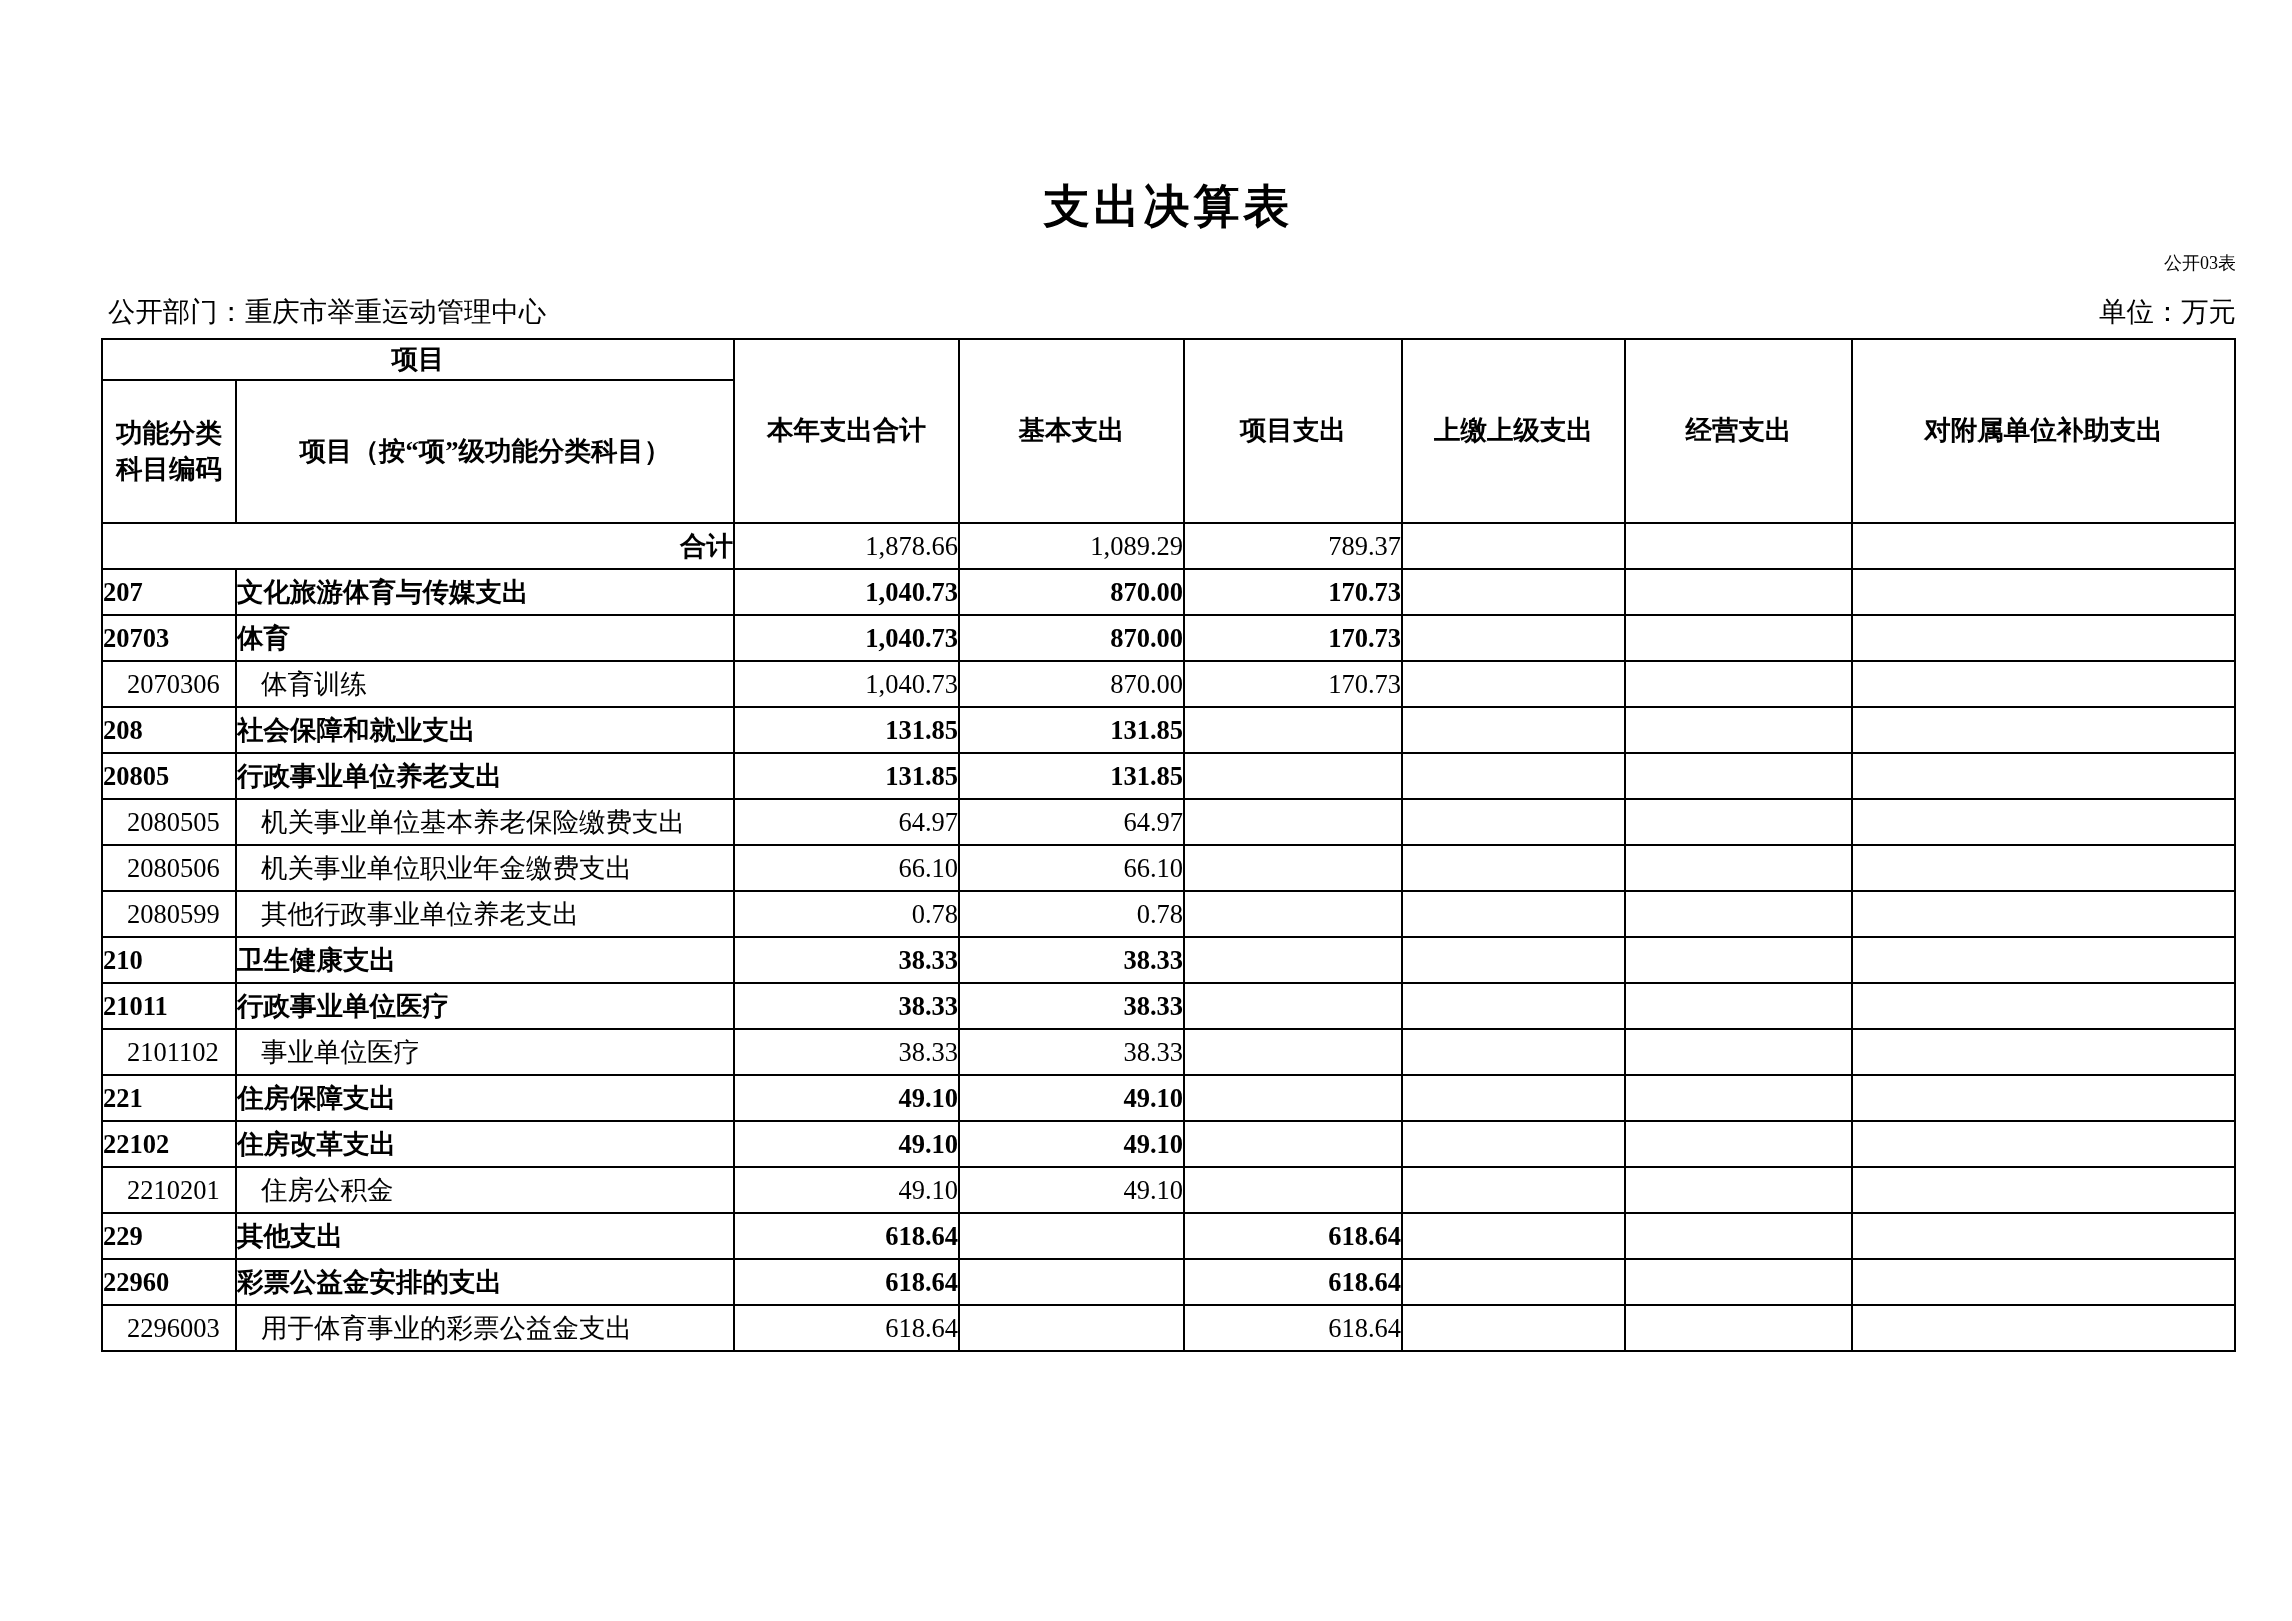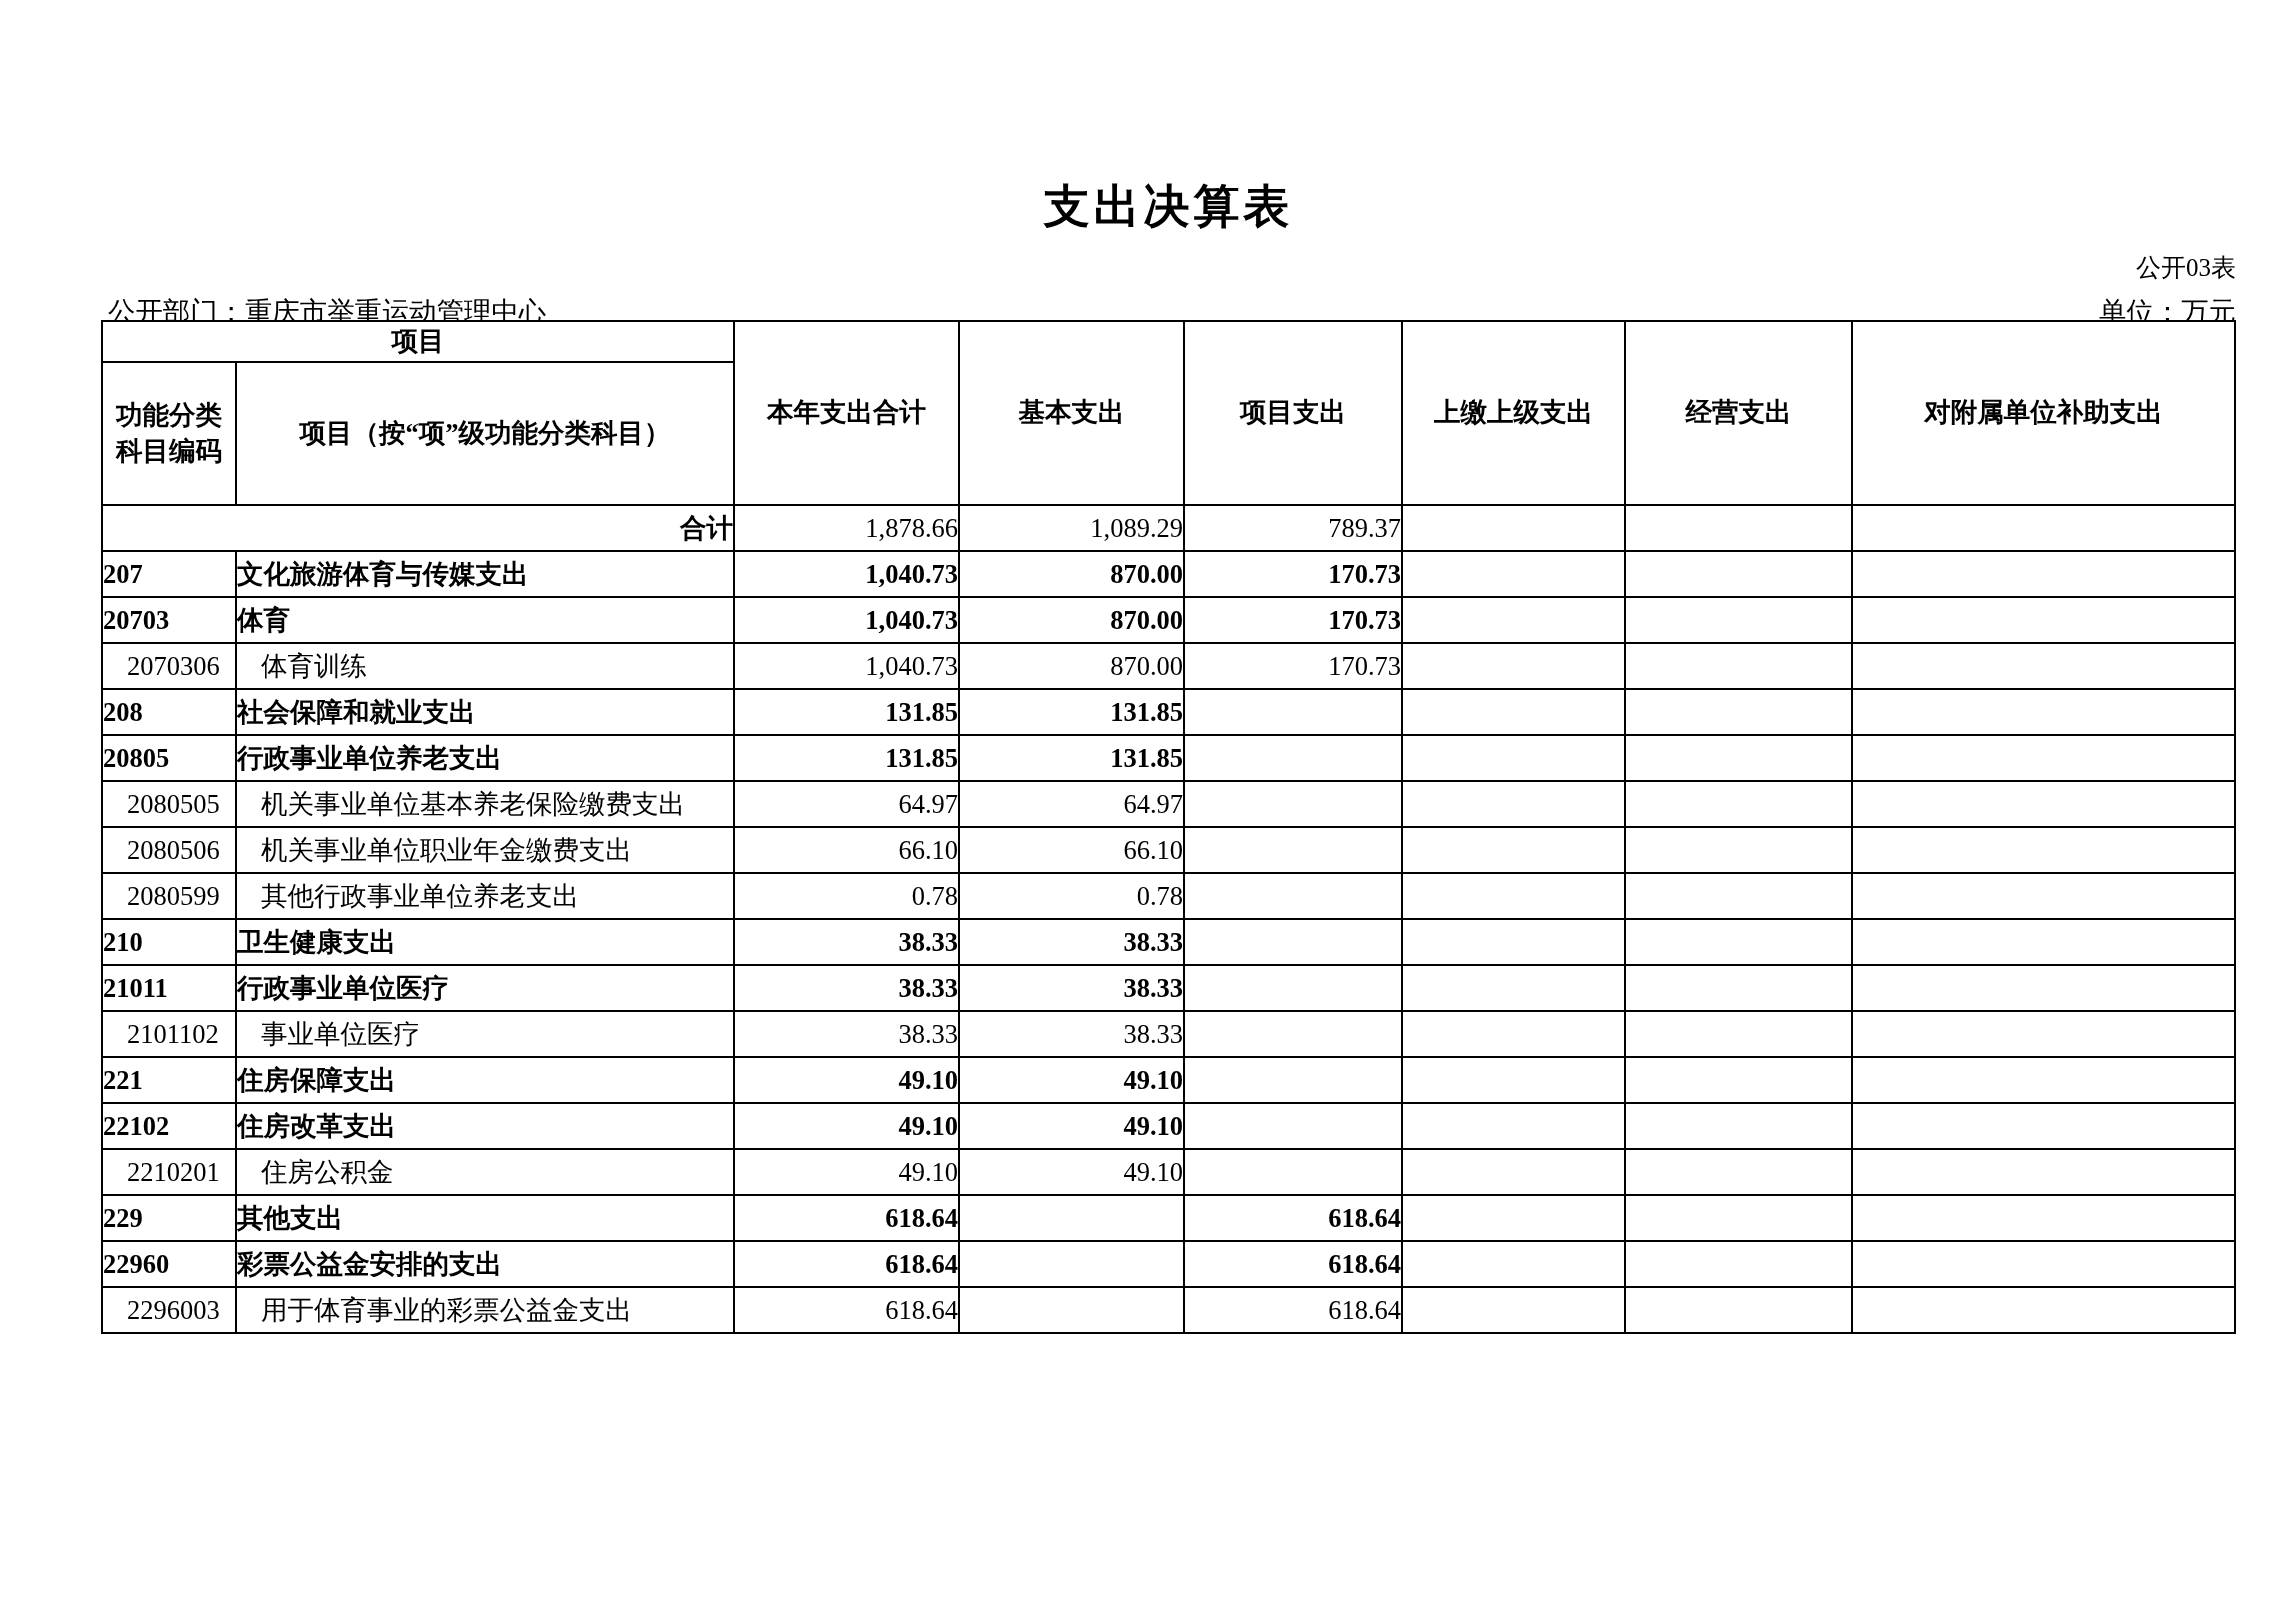--- a/index.html
+++ b/index.html
@@ -17,32 +17,32 @@
     text-align:center;
     font-family:"Liberation Sans","DejaVu Sans",sans-serif;
     font-size:46px;
     font-weight:bold;
     letter-spacing:3.9px;
   }
   .table-code-line{
     position:absolute;
     left:101px; top:251px; width:2135px;
     text-align:right;
-    font-size:25px;
+    font-size:18px;
   }
   .meta-line{
     position:absolute;
     left:108px; top:294px; width:2128px;
     display:flex;
     justify-content:space-between;
     font-size:27.4px;
   }
   table.fin{
     position:absolute;
-    left:101px; top:320px;
+    left:101px; top:338px;
     width:2135px;
     border-collapse:collapse;
     table-layout:fixed;
     border:2.9px solid #000;
     font-size:26.5px;
   }
   table.fin th, table.fin td{
     border:2px solid #000;
     border-top-width:2.9px;
     border-bottom-width:2.9px;

